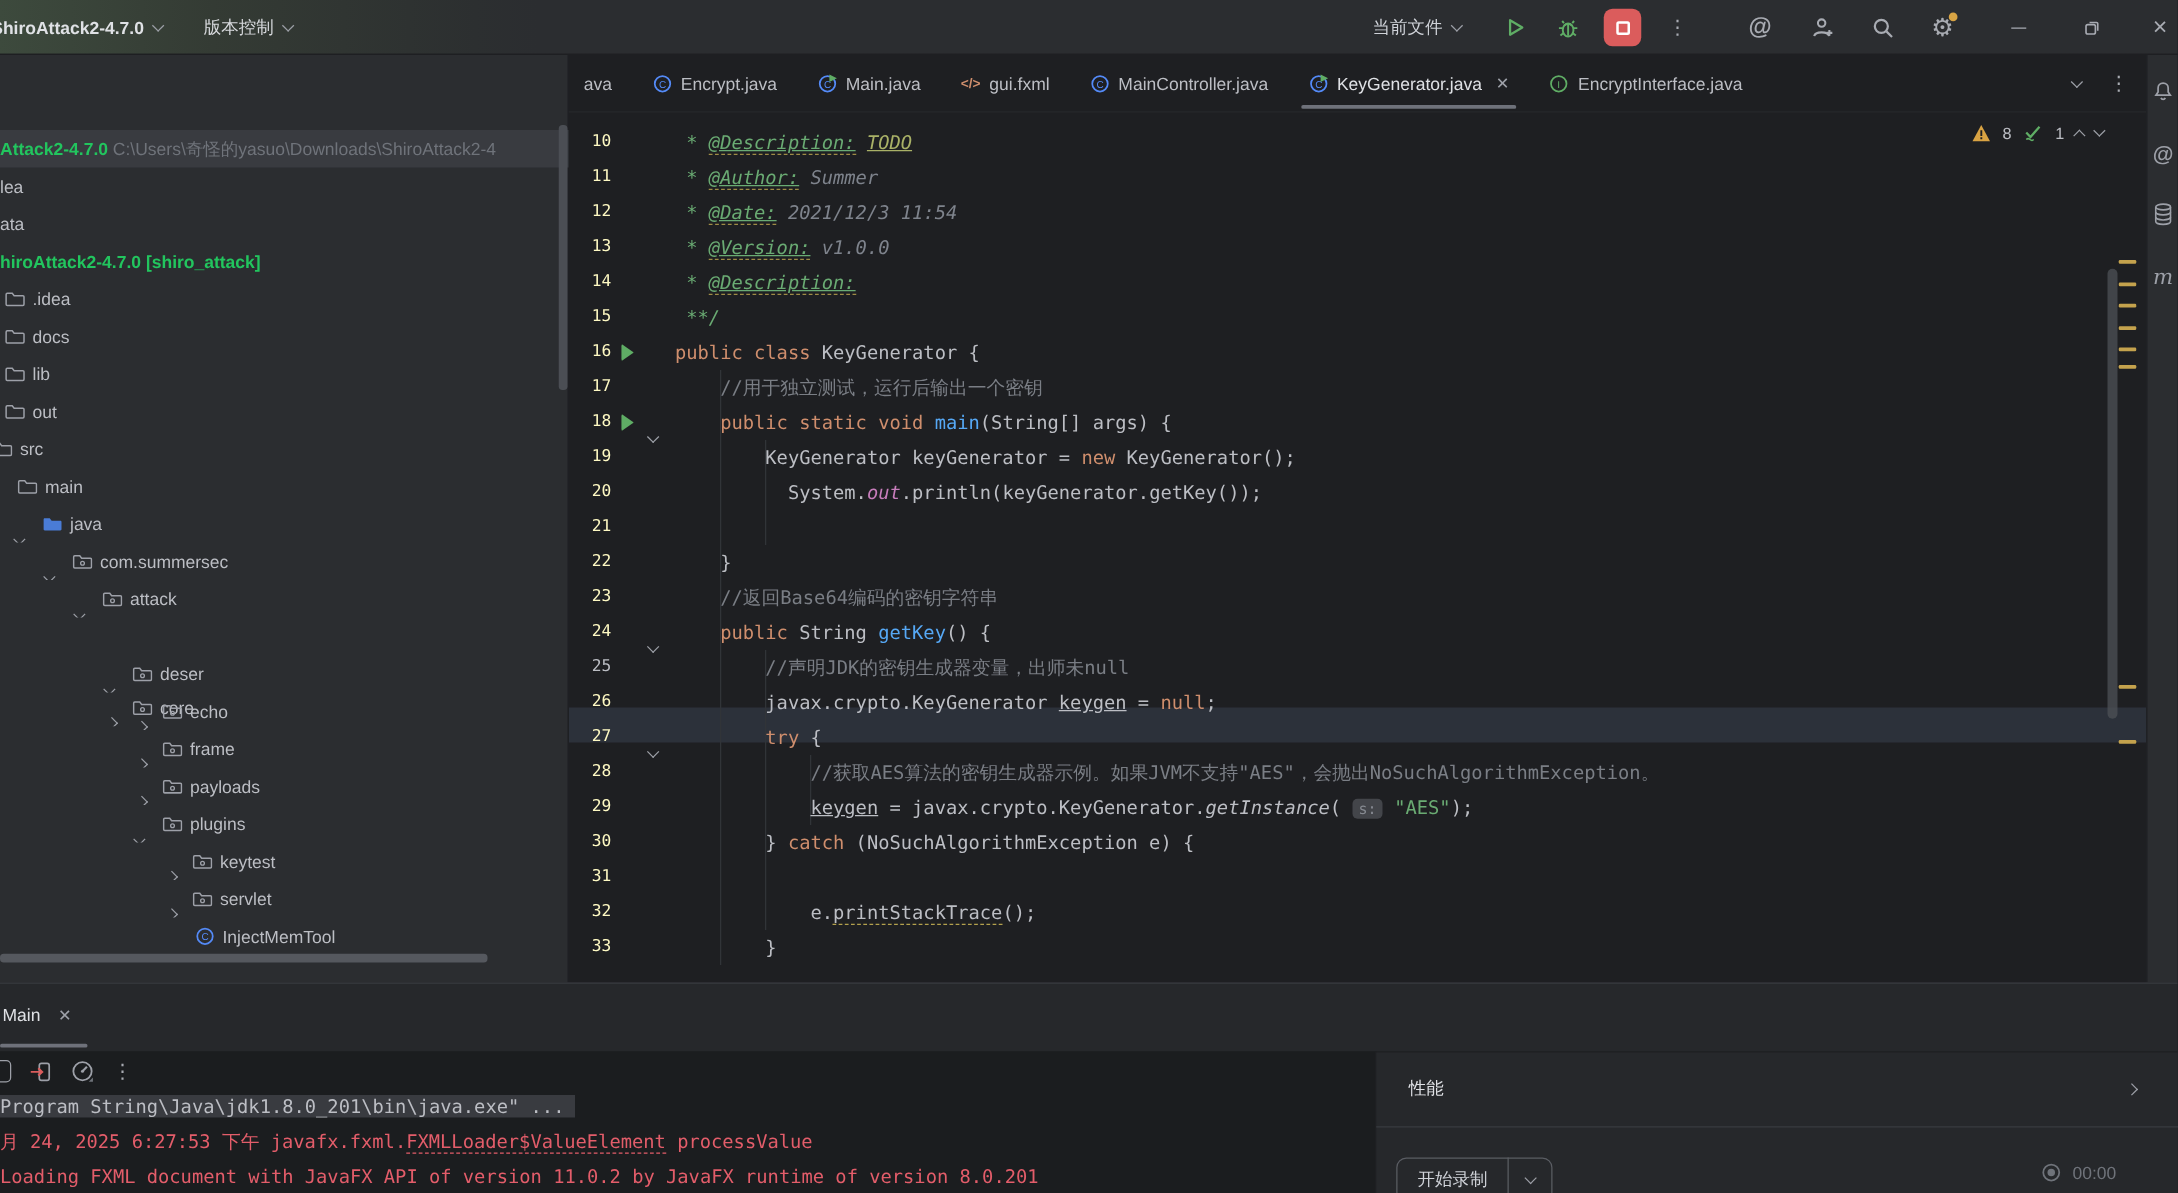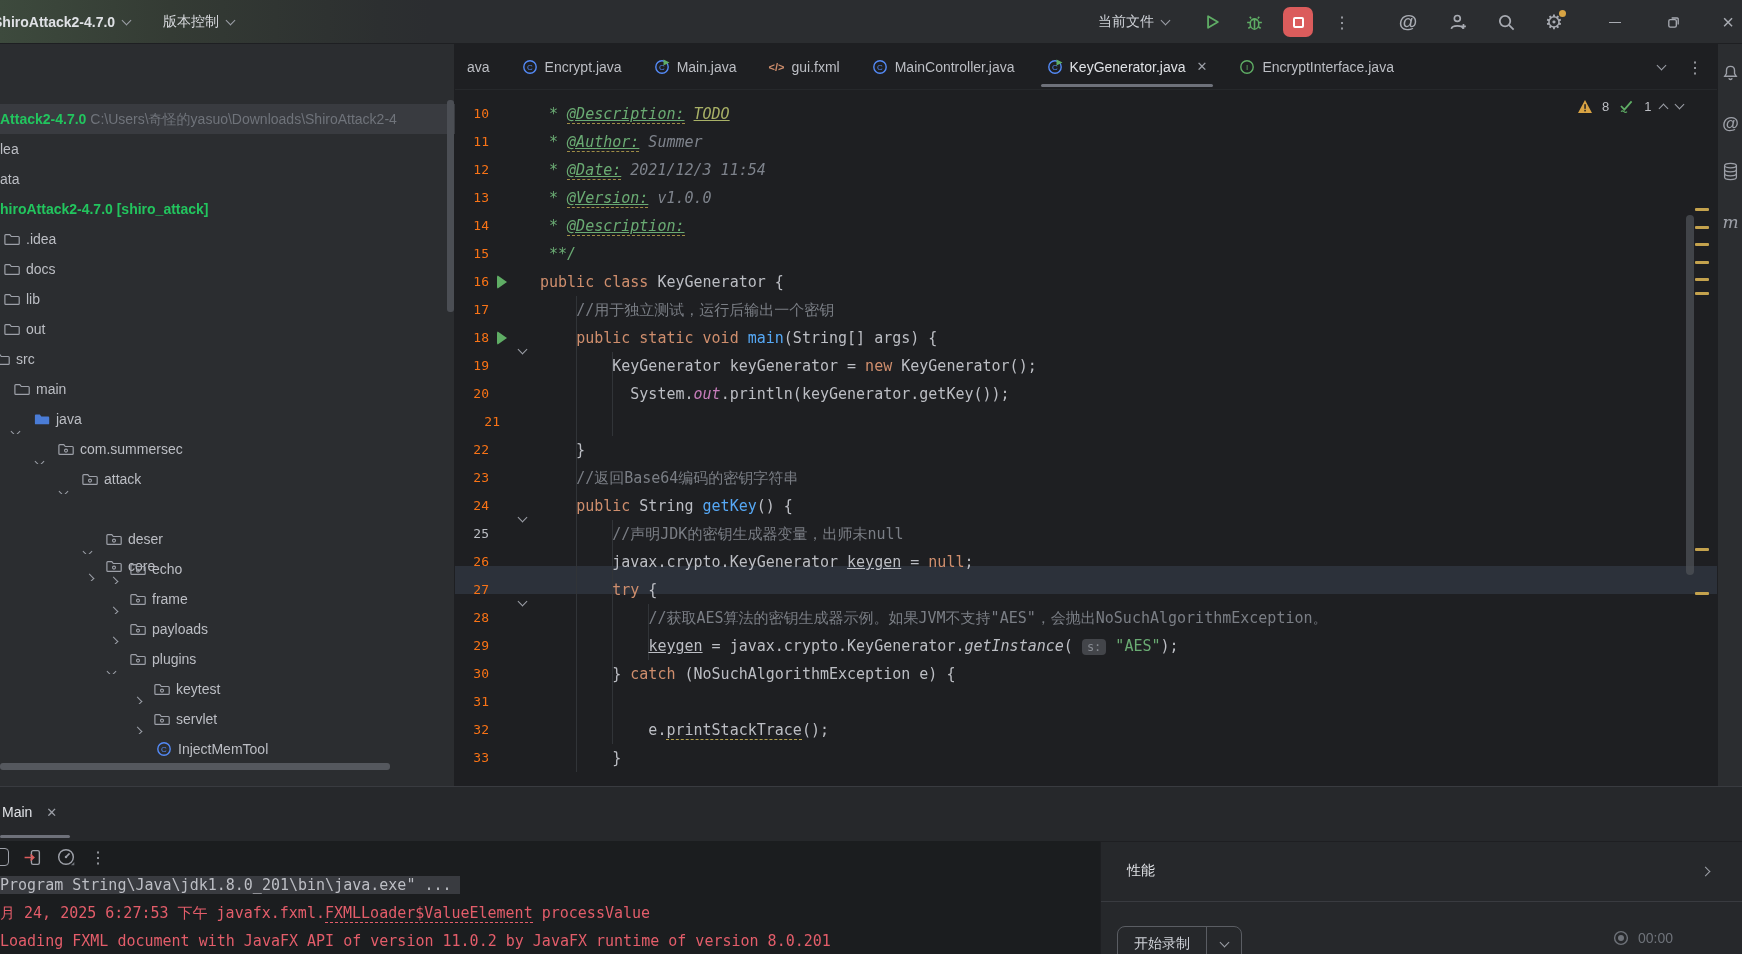--- a/index.html
+++ b/index.html
@@ -44,21 +44,21 @@
   #tabbar{position:absolute;left:0;top:0;width:1262px;height:46px;border-bottom:1px solid #26282b;display:flex;align-items:stretch;color:#bcbec4;font-size:14px;}
   .etab{position:relative;display:flex;align-items:center;gap:7px;padding:0 16px;white-space:nowrap;}
   .etab.active{color:#dfe1e5;}
   .etab.active::after{content:"";position:absolute;left:10px;right:10px;bottom:2px;height:3px;background:#6e717a;border-radius:2px;}
   .etab .close{color:#9da0a8;font-size:13px;margin-left:4px;}
   .tab-extras{position:absolute;right:14px;top:0;height:46px;display:flex;align-items:center;gap:22px;}
   #code-area{position:absolute;left:0;top:46px;width:1262px;height:696px;overflow:hidden;
     font-family:"DejaVu Sans Mono","Liberation Mono",monospace;font-size:15px;}
   #caret-line{position:absolute;left:0;top:476px;width:1262px;height:28px;background:#2c313a;}
   .cl{position:absolute;left:0;width:1262px;height:28px;line-height:28px;}
-  .cl .ln{position:absolute;left:0;top:0;width:34px;text-align:right;color:#f97316;font-size:13px;}
+  .cl .ln{position:absolute;left:0;top:0;width:34px;text-align:right;color:#fef9c3;font-size:13px;}
   .cl.hl .ln{color:#bcbec4;}
   .cl .code{position:absolute;left:85px;top:0;white-space:pre;color:#bcbec4;}
   .g-run{position:absolute;left:42px;top:7px;width:0;height:0;border-left:10px solid #5fad65;border-top:7px solid transparent;border-bottom:7px solid transparent;border-radius:2px;}
   .g-fold{position:absolute;left:64px;top:10px;}
   .s-d{color:#bcbec4;} .s-k{color:#cf8e6d;} .s-c{color:#7a7e85;}
   .s-dc{color:#6aab73;font-style:italic;}
   .s-dt{color:#6aab73;font-style:italic;text-decoration:underline;border-bottom:1px dashed #9e8c46;}
   .s-dv{color:#7e838c;font-style:italic;}
   .s-todo{color:#a9b167;font-style:italic;text-decoration:underline;}
   .s-m{color:#56a8f5;} .s-s{color:#6aab73;} .s-f{color:#c77dbb;font-style:italic;}
@@ -89,21 +89,21 @@
   .con-line.err{color:#e35d6a;}
   .con-line .und{border-bottom:1px dashed #e35d6a;}
   #perf{position:absolute;left:1100px;top:54px;width:642px;height:114px;background:#26282b;border-left:1px solid #1e1f22;border-top:1px solid #1e1f22;}
   #perf-head{position:absolute;left:0;top:0;width:642px;height:60px;border-bottom:1px solid #393b40;color:#dfe1e5;font-size:14px;}
   #perf-title{position:absolute;left:26px;top:20px;}
   #perf-chev{position:absolute;right:34px;top:26px;}
   #record-btn{position:absolute;left:16px;top:84px;height:36px;display:flex;align-items:center;border:1px solid #5a5d63;border-radius:8px;color:#cfd2d8;font-size:14px;}
   #record-btn .main{padding:0 16px;}
   #record-btn .div{width:1px;height:36px;background:#5a5d63;}
   #record-btn .dd{width:34px;display:flex;justify-content:center;}
-  #rec-timer{position:absolute;left:512px;top:88px;display:flex;align-items:center;gap:9px;color:#6f737a;font-size:14px;}
+  #rec-timer{position:absolute;left:532px;top:88px;display:flex;align-items:center;gap:9px;color:#6f737a;font-size:14px;}
 
   svg{display:block;}
 </style>
 </head>
 <body>
 
 <div id="titlebar">
   <div class="tb-menu" id="proj-menu">
     <span>ShiroAttack2-4.7.0</span>
     <span class="cv"></span>
@@ -447,21 +447,21 @@
           <span class="code"><span class="s-d">    </span><span class="s-k">public static void </span><span class="s-m">main</span><span class="s-d">(String[] args) {</span></span>
         </div>
         <div class="cl" style="top: 262px;">
           <span class="ln">19</span>
           <span class="code"><span class="s-d">        KeyGenerator keyGenerator = </span><span class="s-k">new</span><span class="s-d"> KeyGenerator();</span></span>
         </div>
         <div class="cl" style="top: 290px;">
           <span class="ln">20</span>
           <span class="code"><span class="s-d">          System.</span><span class="s-f">out</span><span class="s-d">.println(keyGenerator.getKey());</span></span>
         </div>
-        <div class="cl" style="top: 318px; margin-left: 11px;">
+        <div class="cl" style="top: 318px;">
           <span class="ln">21</span>
           <span class="code"></span>
         </div>
         <div class="cl" style="top: 346px;">
           <span class="ln">22</span>
           <span class="code"><span class="s-d">    }</span></span>
         </div>
         <div class="cl" style="top: 374px;">
           <span class="ln">23</span>
           <span class="code"><span class="s-d">    </span><span class="s-c">//返回Base64编码的密钥字符串</span></span>

